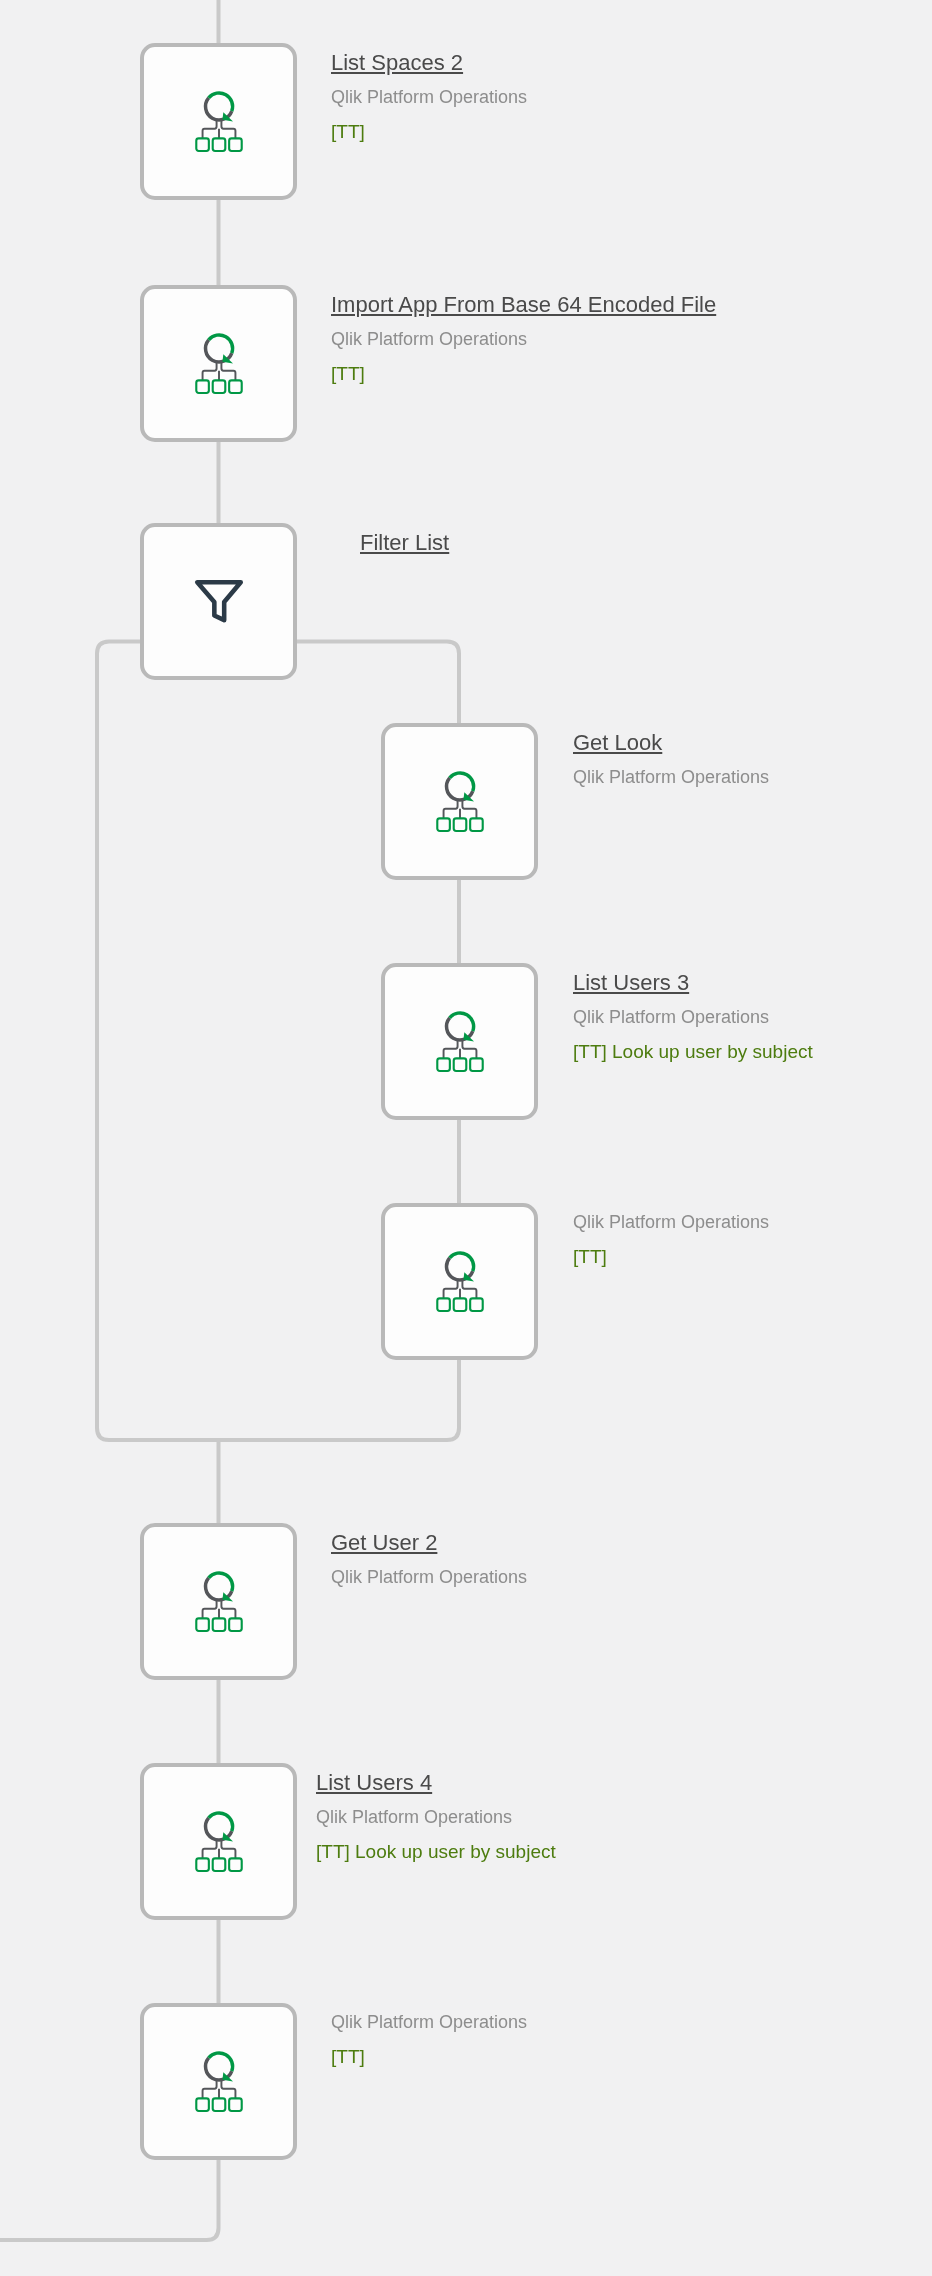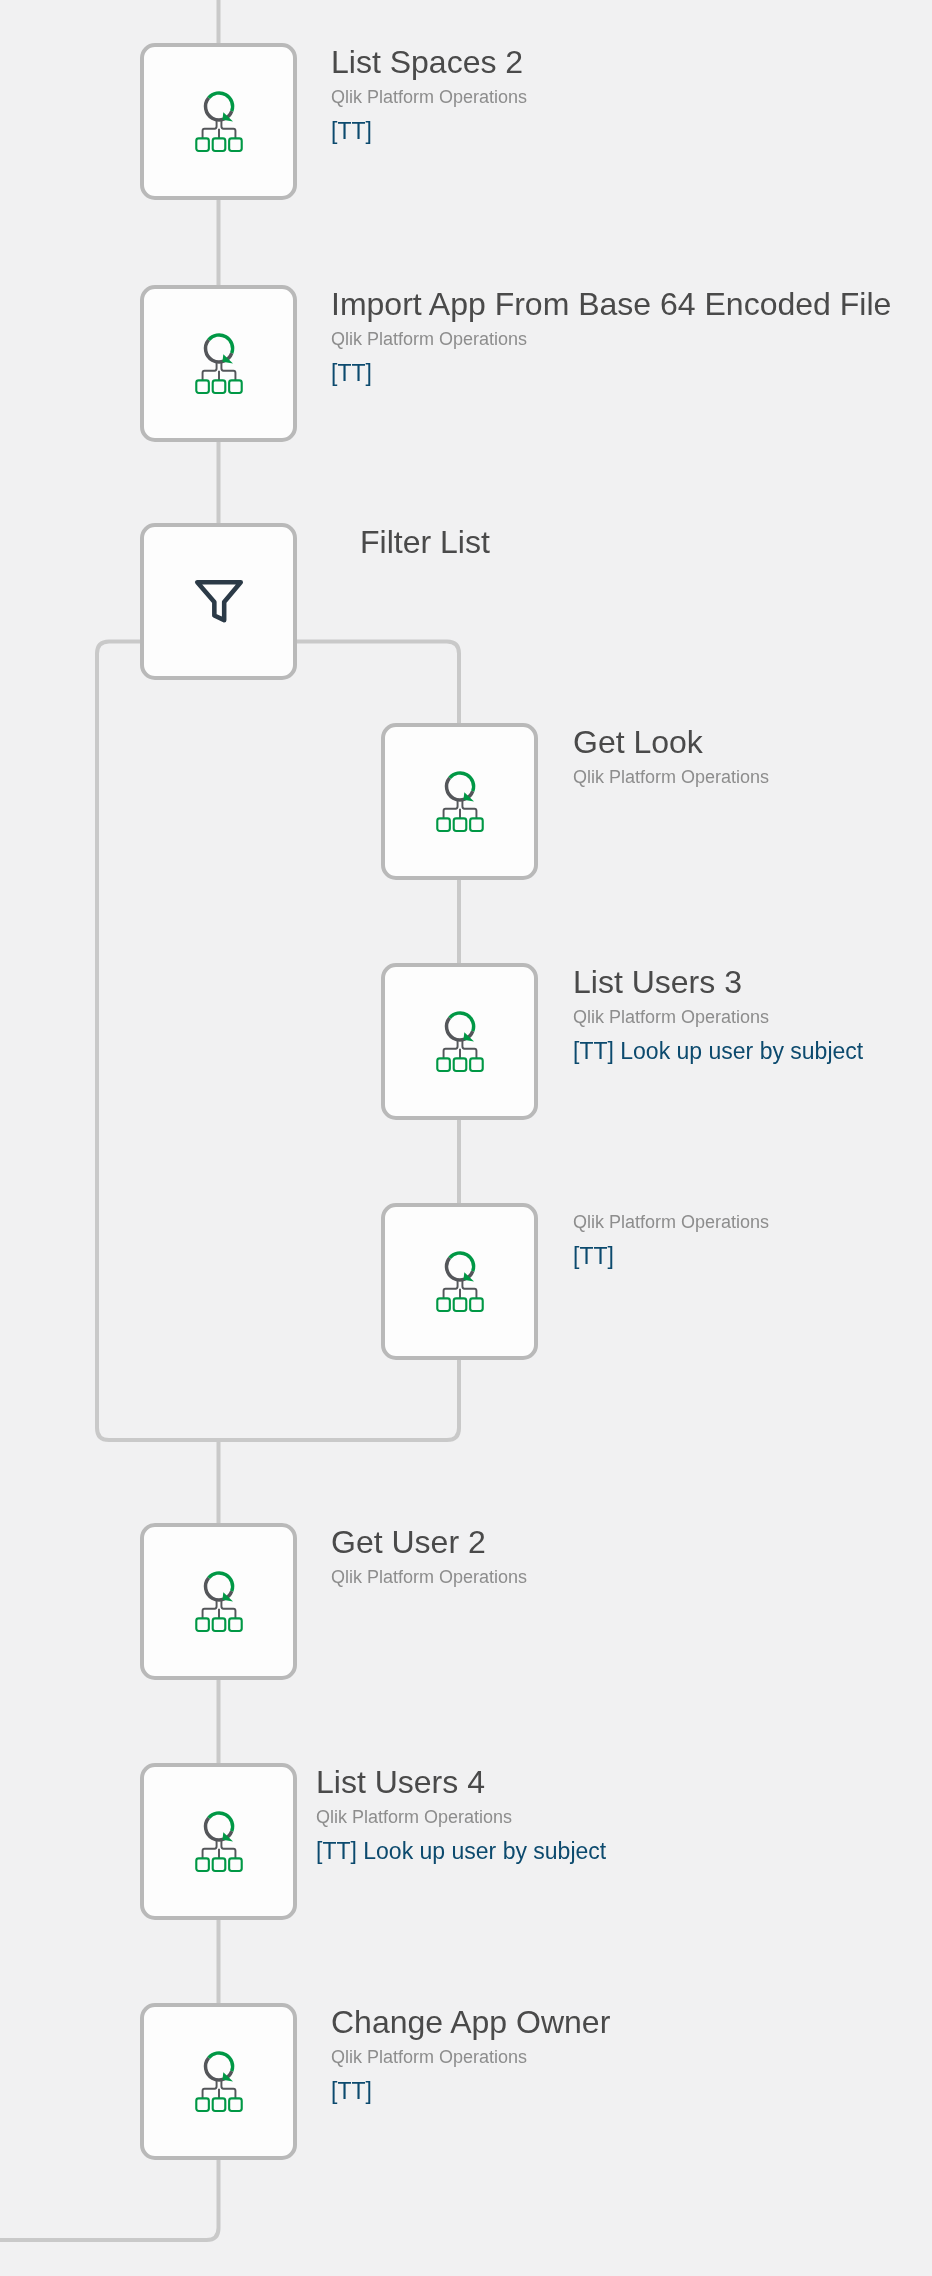--- a/index.html
+++ b/index.html
@@ -14,23 +14,23 @@
   .node{
     position:absolute;
     width:157px;height:157px;
     box-sizing:border-box;
     background:#fdfdfd;
     border:4px solid #b9b9b9;
     border-radius:15px;
     display:flex;align-items:center;justify-content:center;
   }
   .label{position:absolute;white-space:nowrap;}
-  .title{font-size:32px;line-height:35px;color:#4a4a4a;}
+  .title{font-size:22px;line-height:35px;color:#4a4a4a;text-decoration:underline;}
   .subtitle{font-size:18px;line-height:35px;color:#8d8d8d;}
-  .note{font-size:23px;line-height:33px;color:#0c4a6e;}
+  .note{font-size:19px;line-height:33px;color:#4d7c0f;}
 </style>
 </head>
 <body>
 
 <div class="canvas">
 
   <svg class="connectors" width="932" height="2276" viewBox="0 0 932 2276">
     <g fill="none" stroke="#c9c9c9" stroke-width="4">
       <path d="M218.5 0 V43"></path>
       <path d="M218.5 200 V285"></path>
@@ -228,18 +228,17 @@
         <path d="M30 40 V50"></path>
       </g>
       <g fill="none" stroke="#009845" stroke-width="2.2">
         <rect x="6.5" y="50" width="13" height="13" rx="2.5"></rect>
         <rect x="23.5" y="50" width="13" height="13" rx="2.5"></rect>
         <rect x="40.5" y="50" width="13" height="13" rx="2.5"></rect>
       </g>
     </svg>
   </div>
   <div class="label" style="left:331px;top:2005px">
-    <div class="title">Change App Owner</div>
     <div class="subtitle">Qlik Platform Operations</div>
     <div class="note">[TT]</div>
   </div>
 
 </div>
 
 </body></html>

